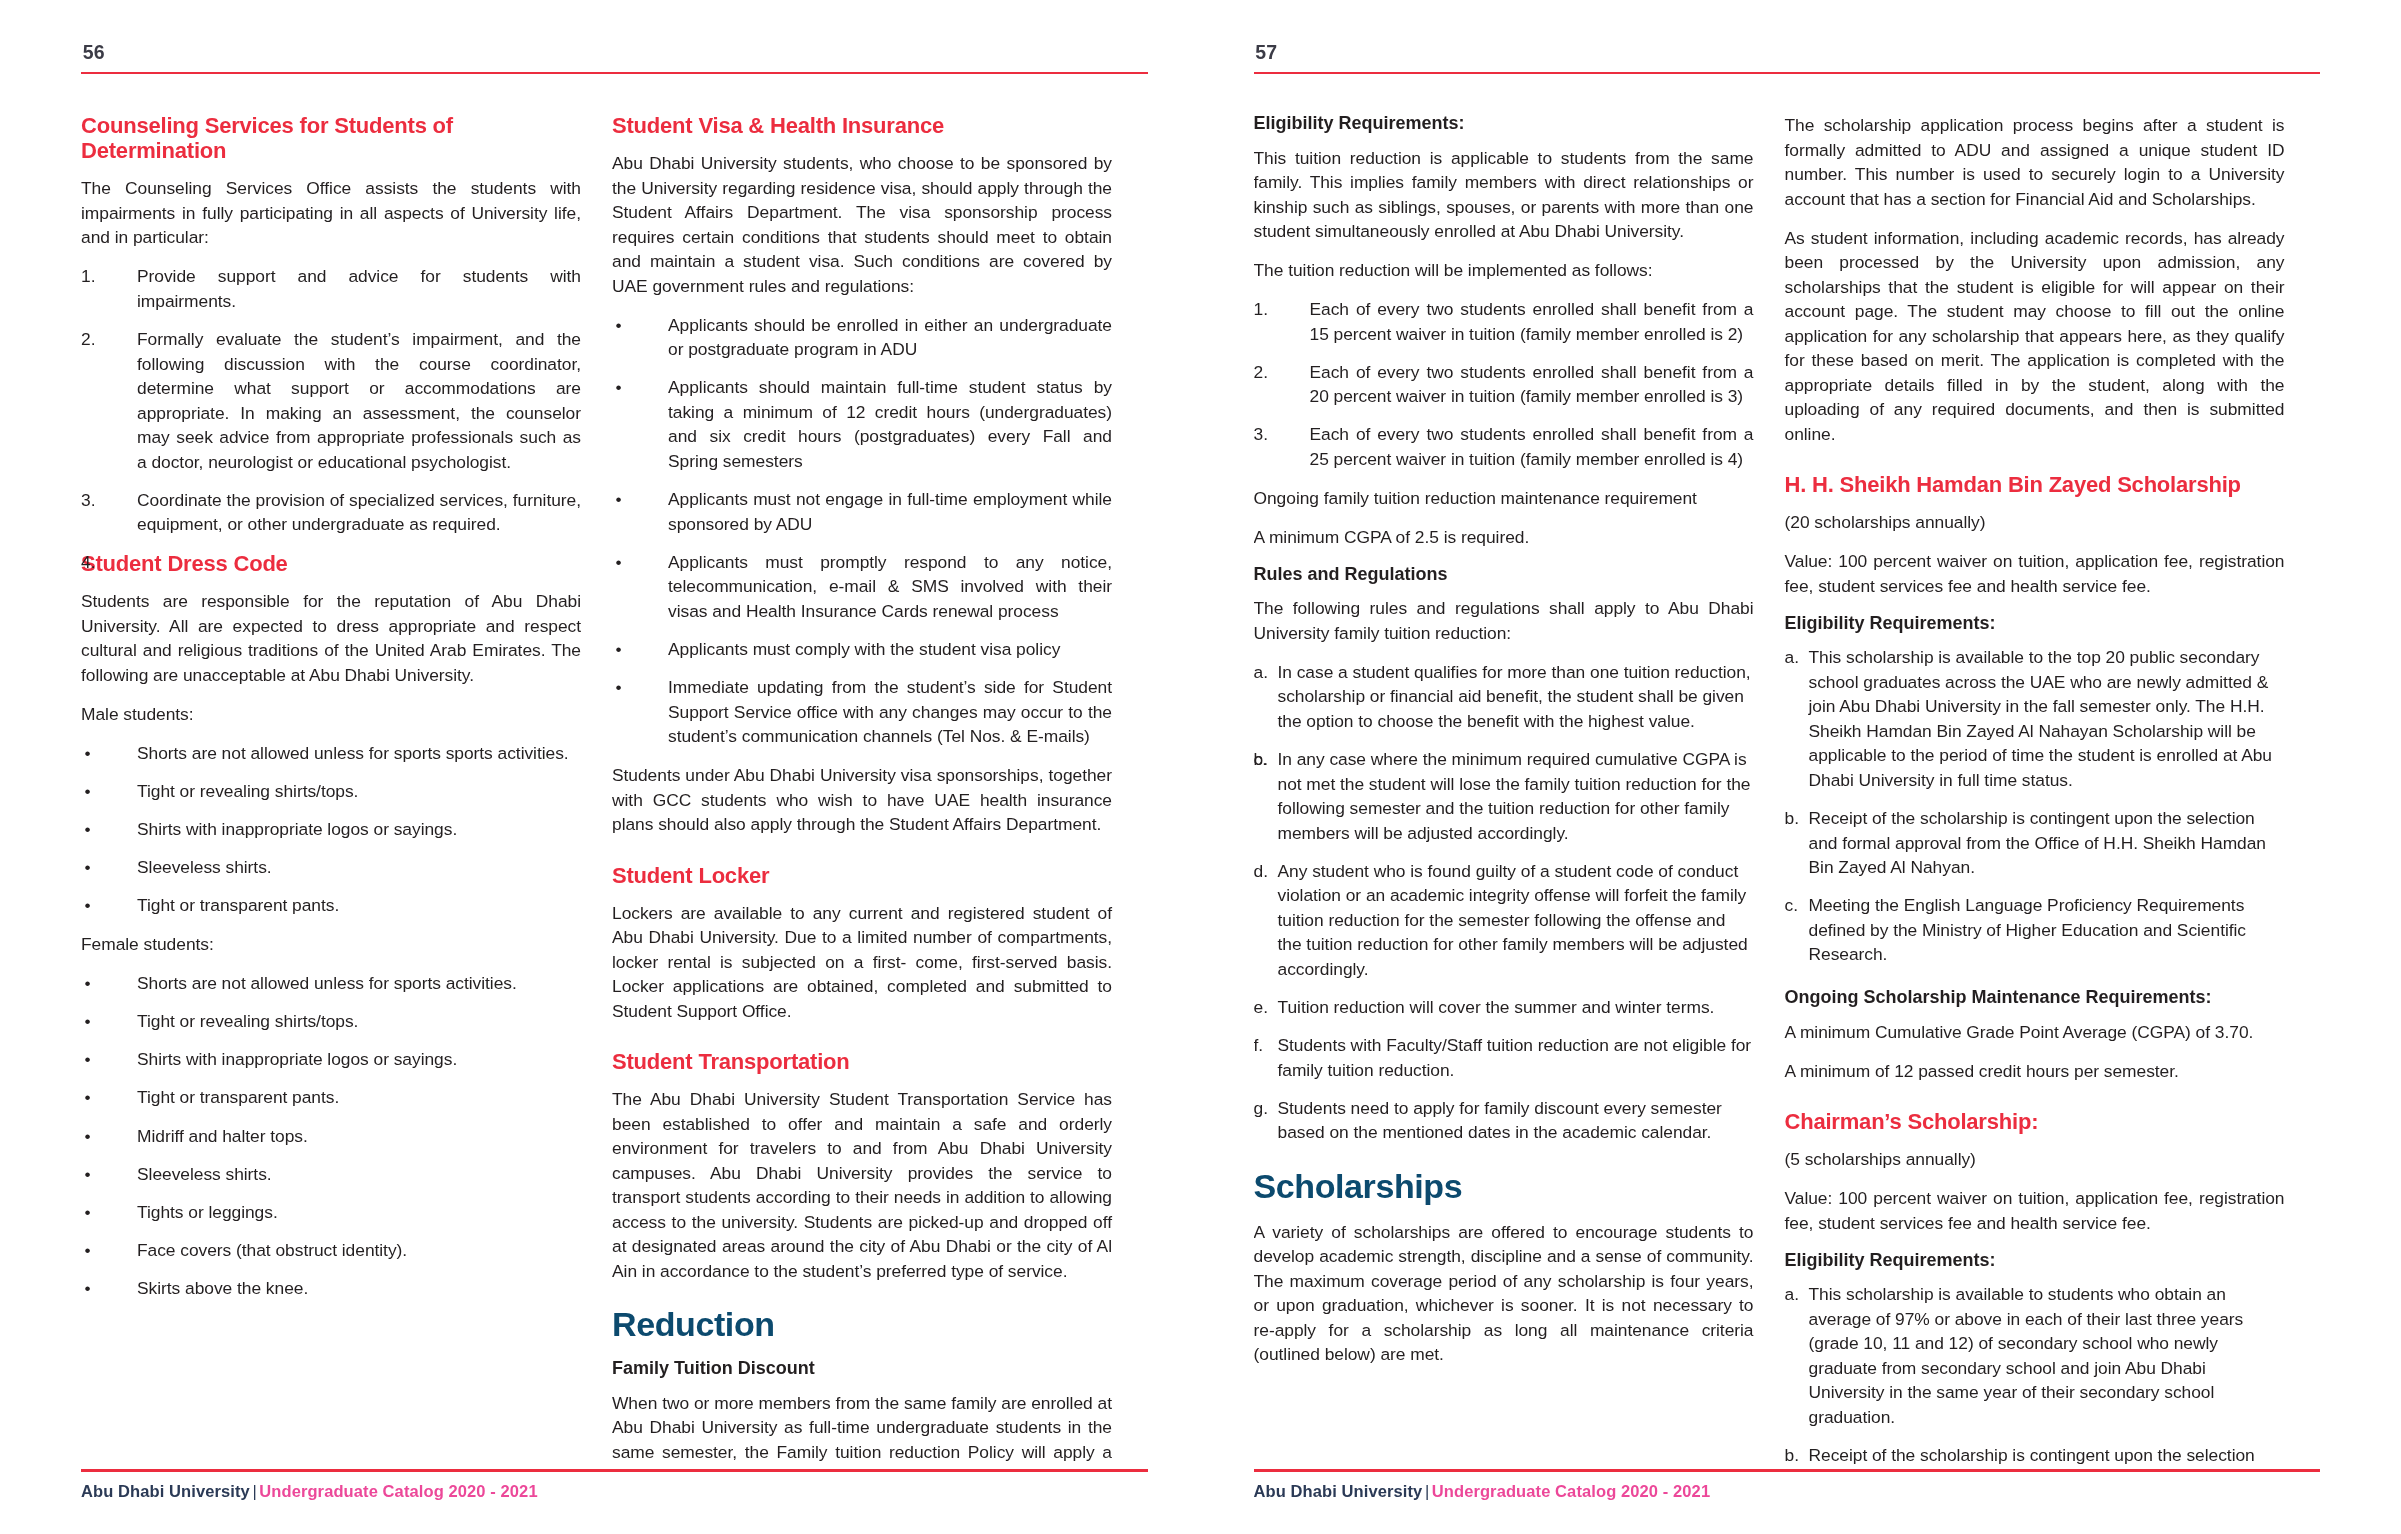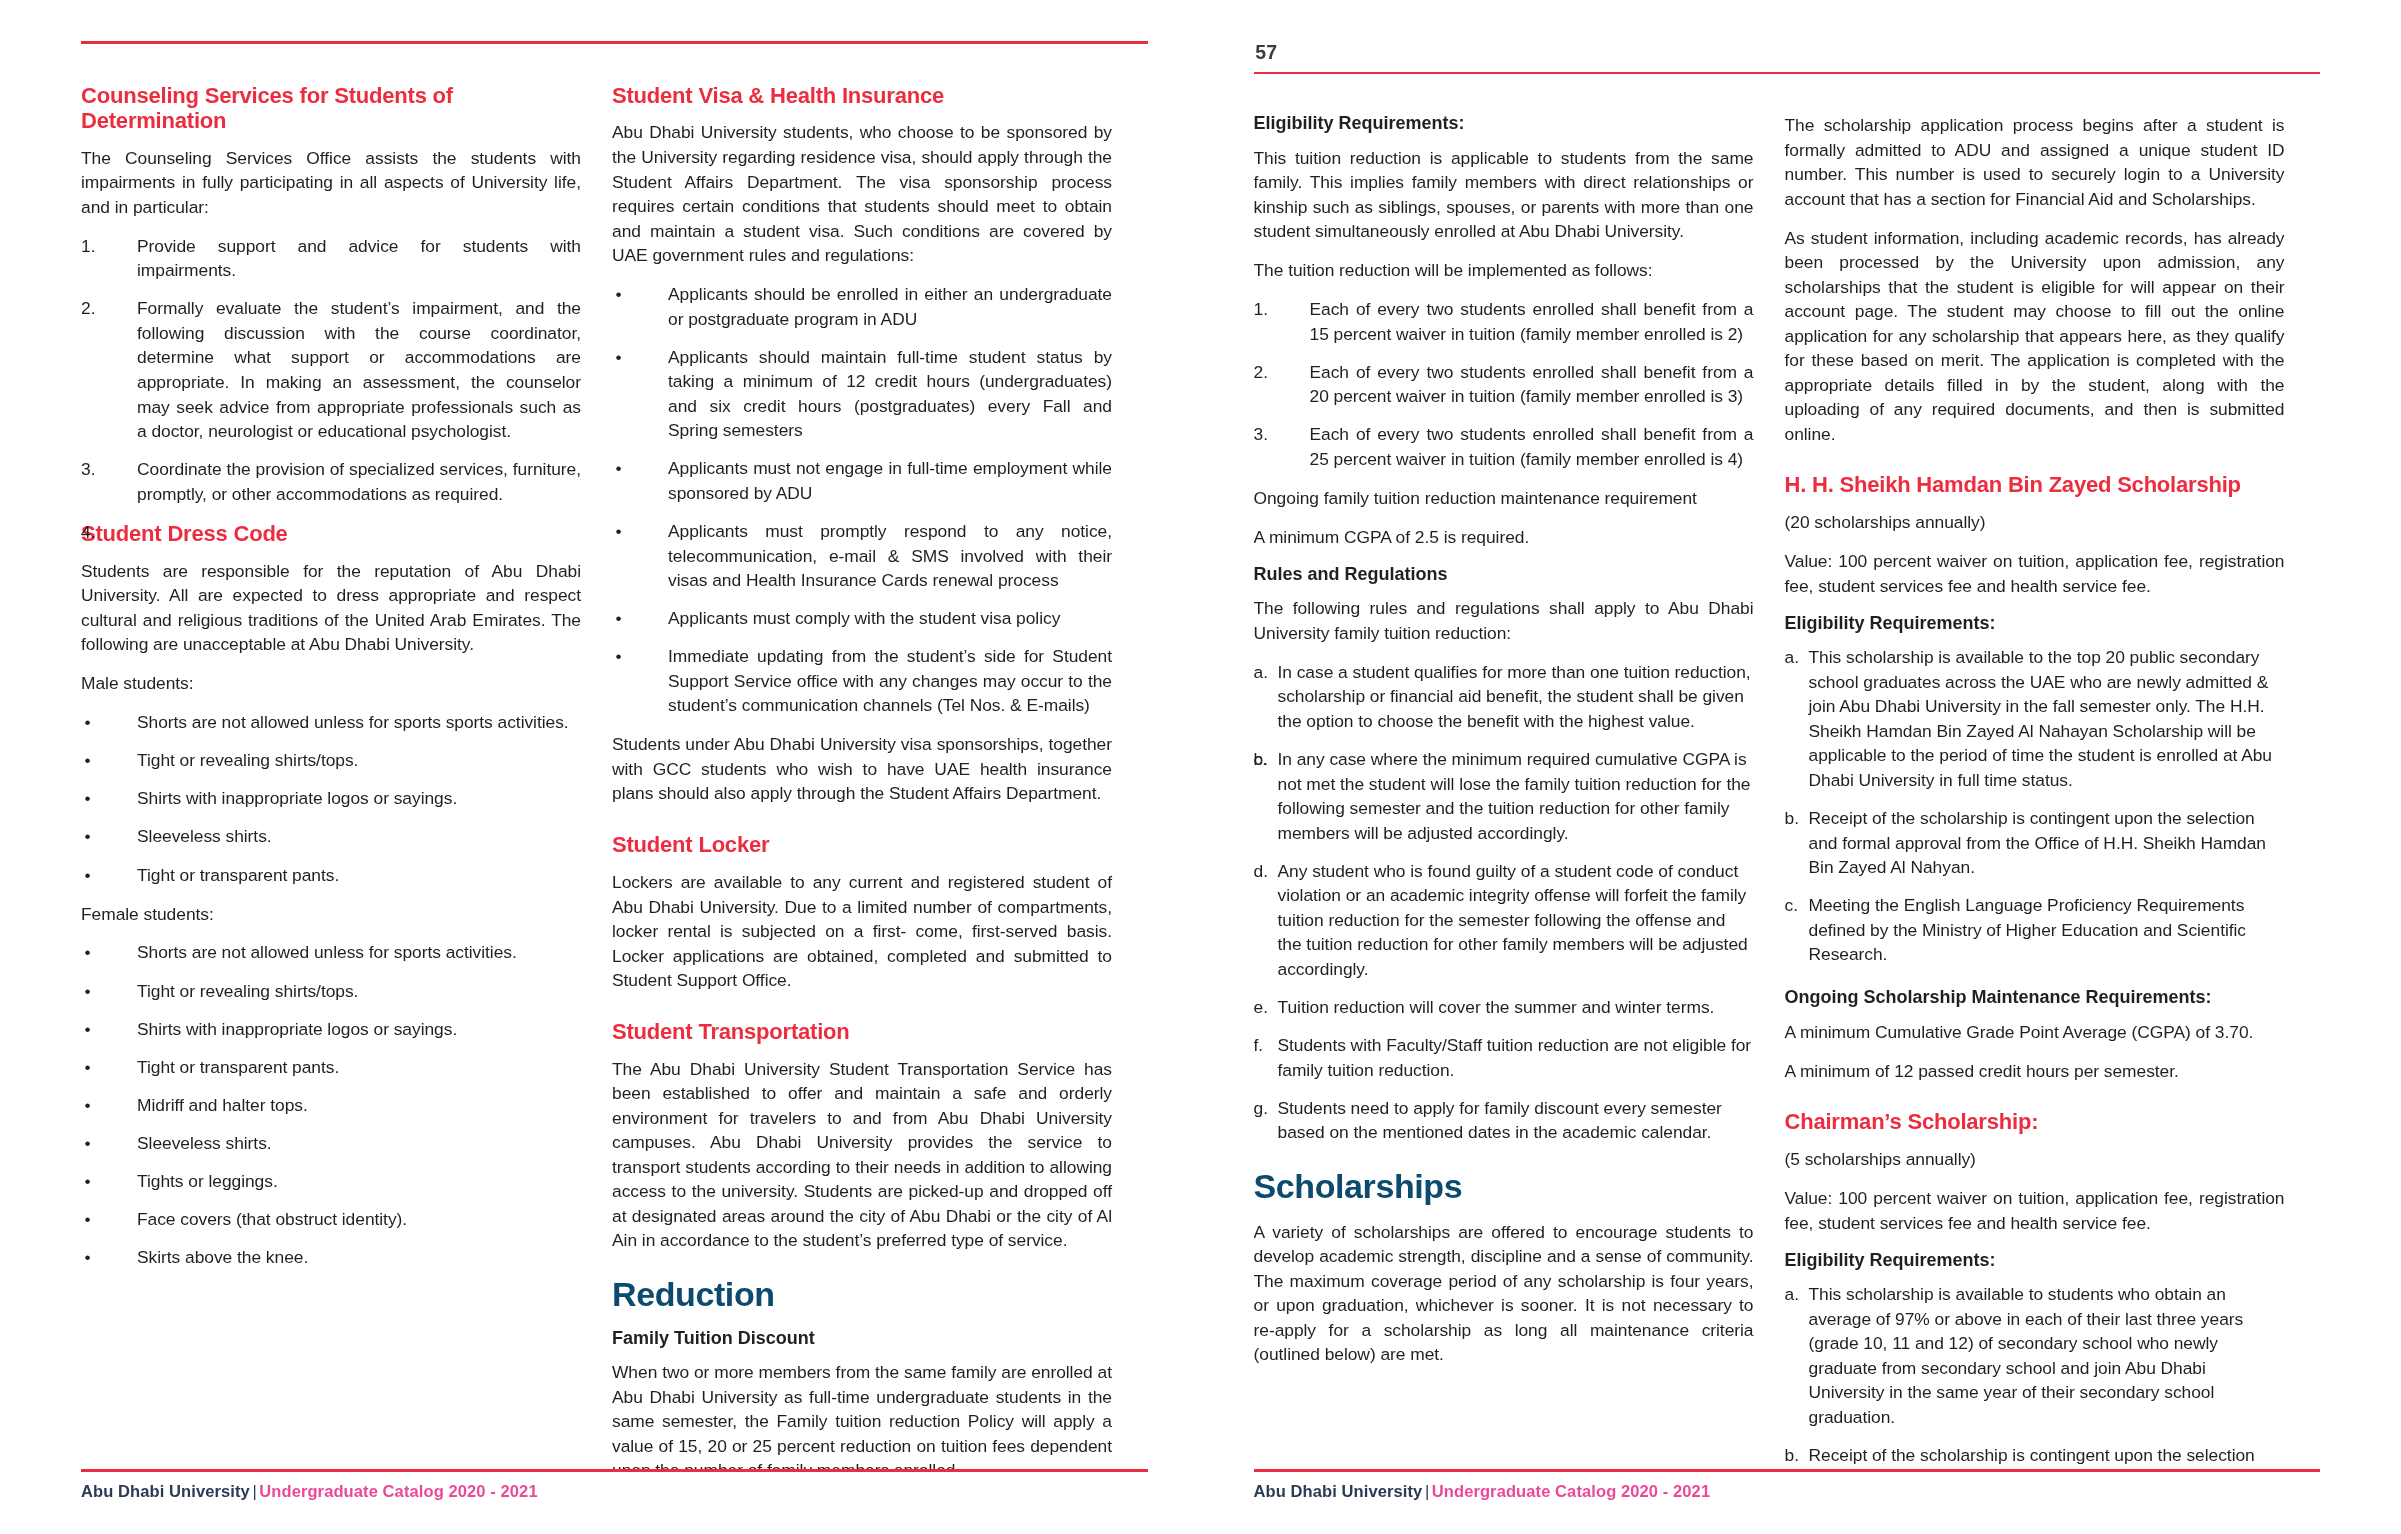--- a/index.html
+++ b/index.html
@@ -176,20 +176,21 @@
   .gap-after { margin-bottom: 22px; }
 </style>
 </head>
 <body>
 
 <div class="spread">
 
   <div class="page left">
 
     <div class="page-head">
+      <div class="folio">56</div>
       <div class="rule-top"></div>
     </div>
 
     <div class="cols">
 
       <div class="col">
 
         <h2 class="sec">Counseling Services for Students of Determination</h2>
         <p class="body">The Counseling Services Office assists the students with impairments in fully participating in all aspects of University life, and in particular:</p>
 
@@ -197,21 +198,21 @@
           <li>
             <span class="marker">1.</span>
             <span>Provide support and advice for students with impairments.</span>
           </li>
           <li>
             <span class="marker">2.</span>
             <span>Formally evaluate the student’s impairment, and the following discussion with the course coordinator, determine what support or accommodations are appropriate. In making an assessment, the counselor may seek advice from appropriate professionals such as a doctor, neurologist or educational psychologist.</span>
           </li>
           <li>
             <span class="marker">3.</span>
-            <span>Coordinate the provision of specialized services, furniture, promptly, or other accommodations as required.</span>
+            <span>Coordinate the provision of specialized services, furniture, equipment, or other undergraduate as required.</span>
           </li>
           <li>
             <span class="marker">4.</span>
           </li>
         </ol>
 
         <h2 class="sec">Student Dress Code</h2>
         <p class="body">Students are responsible for the reputation of Abu Dhabi University. All are expected to dress appropriate and respect cultural and religious traditions of the United Arab Emirates. The following are unacceptable at Abu Dhabi University.</p>
         <p class="body left tight">Male students:</p>
 

